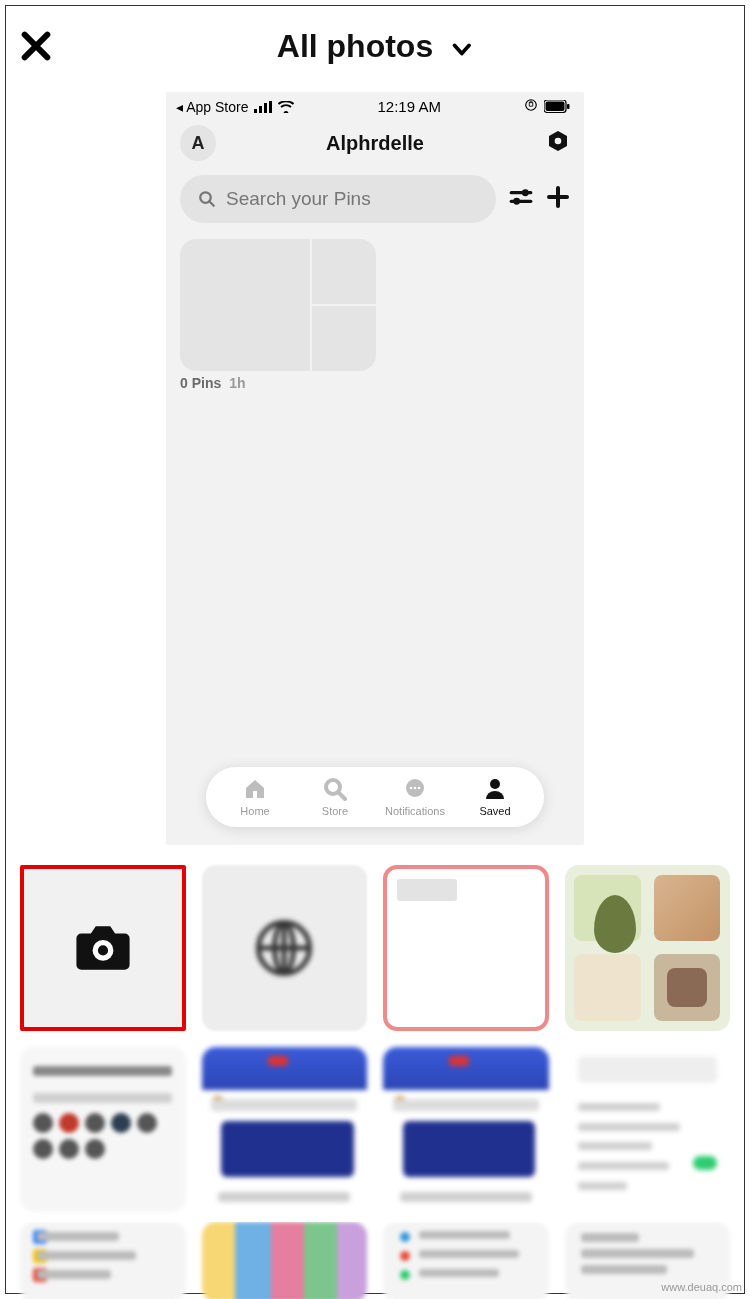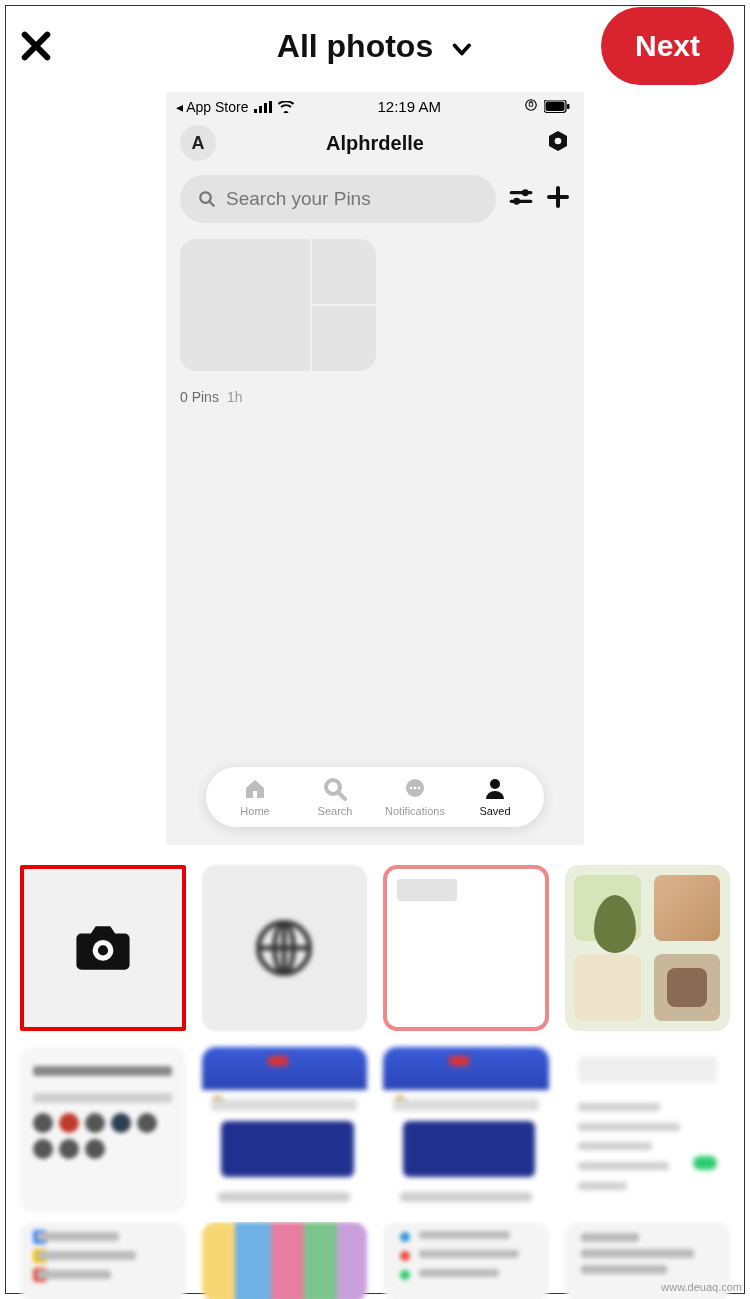--- a/index.html
+++ b/index.html
@@ -106,21 +106,21 @@
     width: 196px; height: 132px;
     background:#e4e4e4; border-radius:16px;
     position:relative; overflow:hidden;
   }
   .board-cover::before, .board-cover::after {
     content:""; position:absolute; background:#f2f2f2;
   }
   .board-cover::before { left:130px; top:0; width:2px; height:100%; }
   .board-cover::after  { left:130px; top:65px; width:70px; height:2px; }
   .board-name { font-weight:700; font-size:18px; margin-top:10px; color:#111;}
-  .board-meta { color:#6b6b6b; font-size:14px; margin-top:18px;}
+  .board-meta { color:#6b6b6b; font-size:14px; margin-top:4px;font-weight:bold;}
   .board-meta .secondary { margin-left:8px; color:#9a9a9a;}
 
   .tabbar {
     position:absolute; bottom:18px; left:50%; transform:translateX(-50%);
     background:#fff; border-radius:44px;
     box-shadow: 0 2px 14px rgba(0,0,0,.12);
     display:flex; padding:10px 18px; gap:18px;
   }
   .tab { display:flex; flex-direction:column; align-items:center; gap:4px; width:62px; cursor:pointer;}
   .tab svg { width:24px; height:24px; fill:#bdbdbd;}
@@ -229,23 +229,20 @@
   <div class="close-btn">
     <svg viewBox="0 0 24 24">
         <path d="M4 4 L20 20 M20 4 L4 20" stroke="#000" stroke-width="4.2" stroke-linecap="round"></path>
       </svg>
   </div>
   <div class="title-wrap">
     <span>All photos</span>
     <svg viewBox="0 0 24 24">
         <path d="M4 8 L12 17 L20 8" fill="none" stroke="#000" stroke-width="4" stroke-linecap="round" stroke-linejoin="round"></path>
       </svg>
-  </div>
-  <div class="next-btn">
-    <span>Next</span>
   </div>
 </div>
 
 <div class="phone">
   <div class="status-row">
     <div class="status-left">
       <span class="backlink">App Store</span>
       <span class="signal">
           <svg width="18" height="12" viewBox="0 0 18 12">
             <rect x="0" y="8" width="3" height="4" fill="#000"></rect>
@@ -325,21 +322,21 @@
       <svg viewBox="0 0 24 24">
           <path d="M3 11 L12 3 L21 11 V21 H14 V14 H10 V21 H3 Z"></path>
         </svg>
       <span class="tab-label">Home</span>
     </div>
     <div class="tab">
       <svg viewBox="0 0 24 24">
           <circle cx="10" cy="10" r="7" fill="none" stroke="#bdbdbd" stroke-width="4"></circle>
           <line x1="15" y1="15" x2="22" y2="22" stroke="#bdbdbd" stroke-width="4" stroke-linecap="round"></line>
         </svg>
-      <span class="tab-label">Search</span>
+      <span class="tab-label">Store</span>
     </div>
     <div class="tab">
       <svg viewBox="0 0 24 24">
           <circle cx="12" cy="11" r="9"></circle>
           <circle cx="8" cy="11" r="1.3" fill="#fff"></circle>
           <circle cx="12" cy="11" r="1.3" fill="#fff"></circle>
           <circle cx="16" cy="11" r="1.3" fill="#fff"></circle>
         </svg>
       <span class="tab-label">Notifications</span>
     </div>

